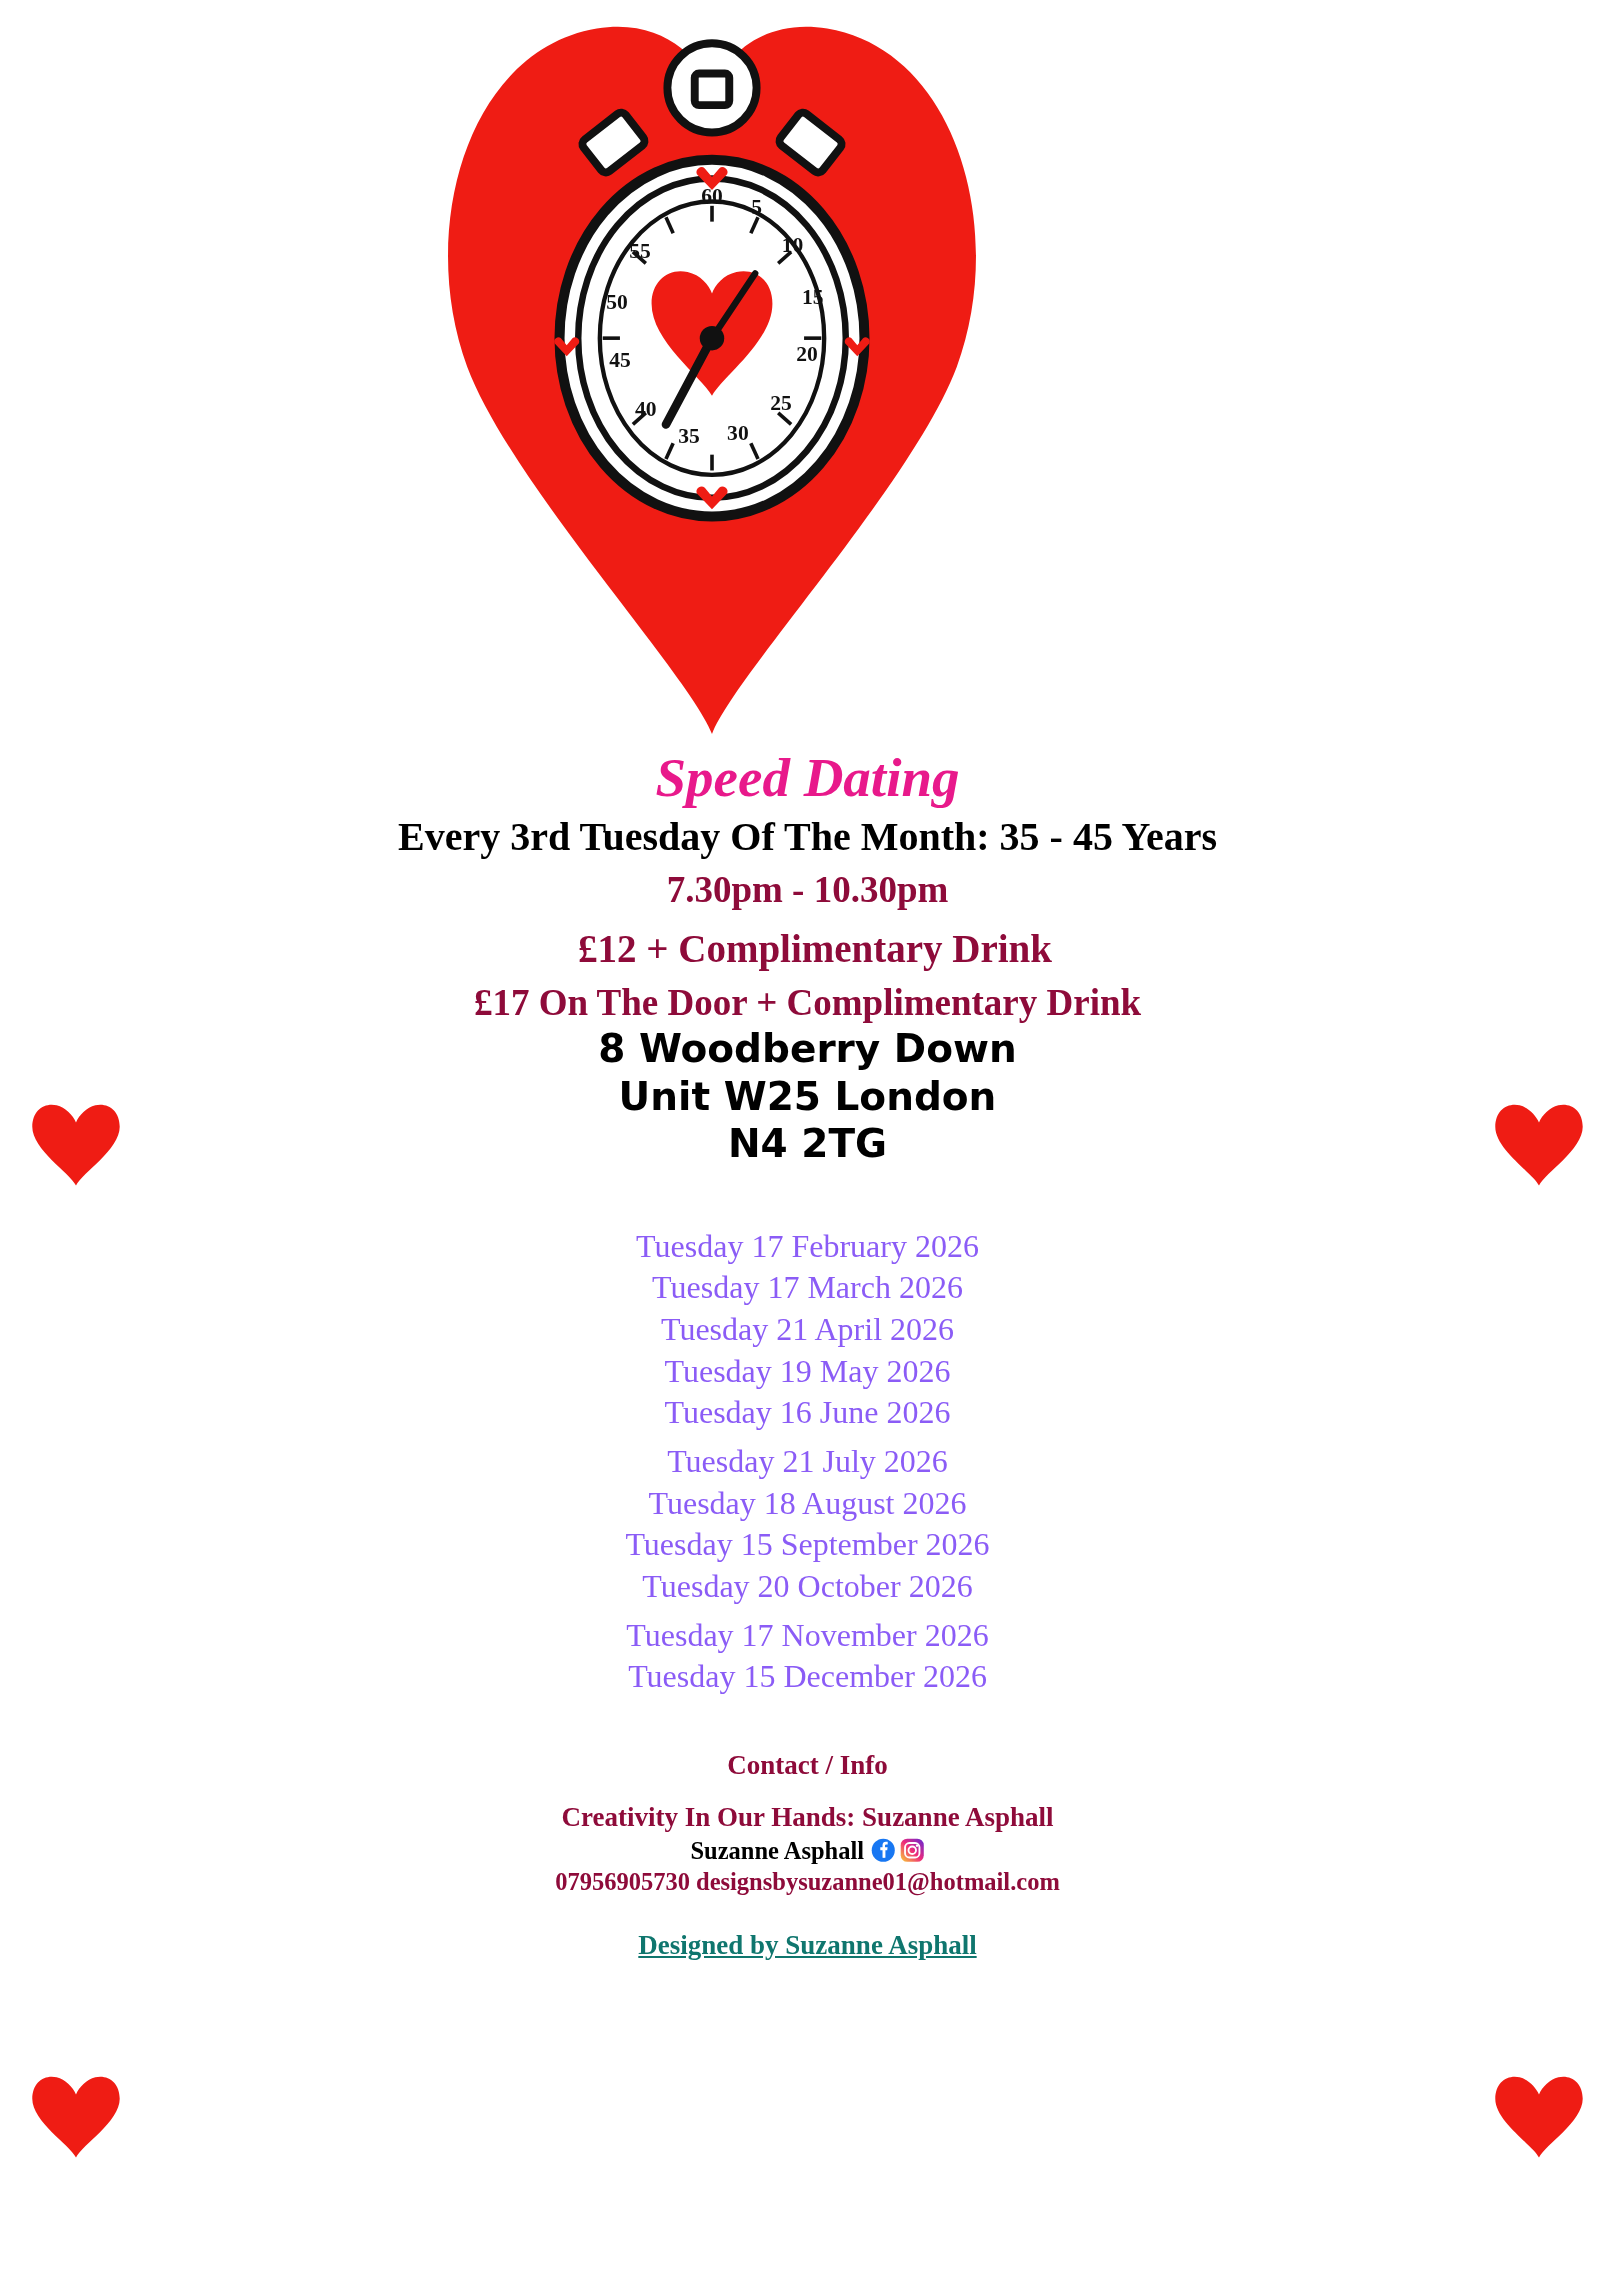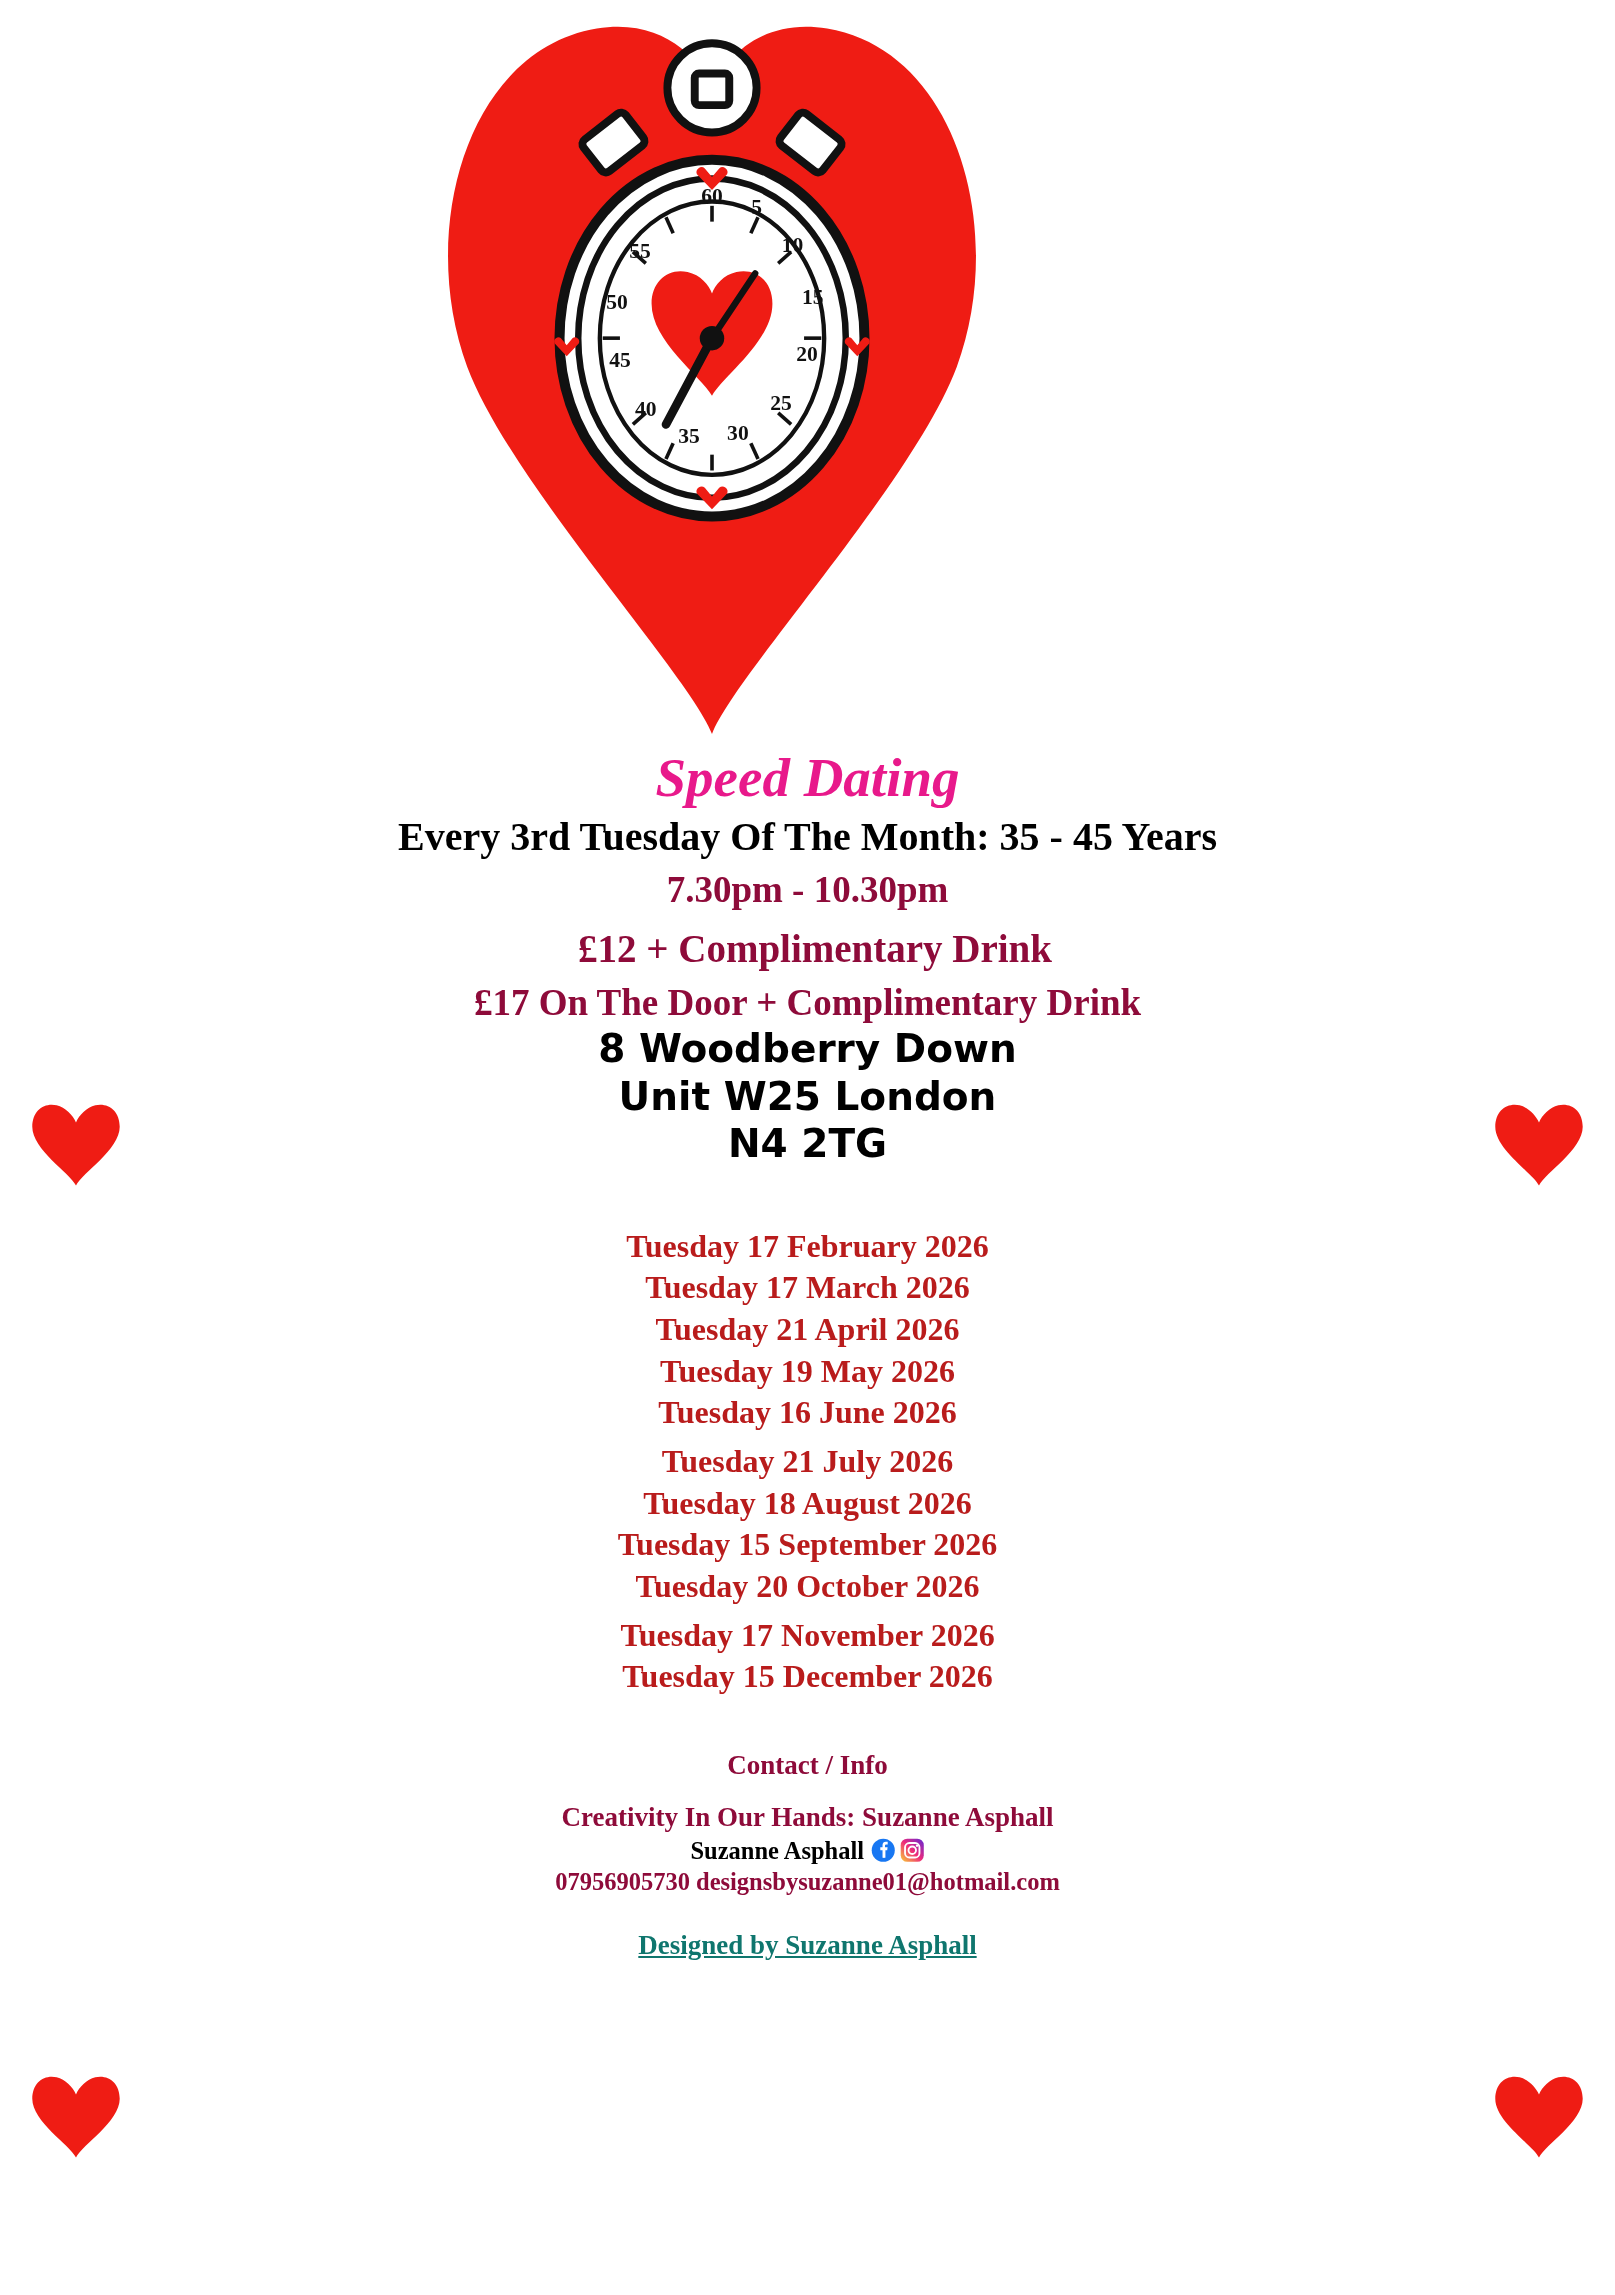--- a/index.html
+++ b/index.html
@@ -110,23 +110,23 @@
     font-weight: bold;
     font-size: 39px;
     color: #000000;
     line-height: 1.22;
   }
 
   .dates-block {
     margin-top: 58px;
   }
   .date-line {
-    font-weight: bold;
+    font-weight: normal;
     font-size: 32px;
-    color: #b91c1c;
+    color: #8b5cf6;
     line-height: 1.30;
   }
 
   .contact-block {
     margin-top: 50px;
   }
   .contact-heading {
     font-weight: bold;
     font-size: 27px;
     color: #8e0b3a;

